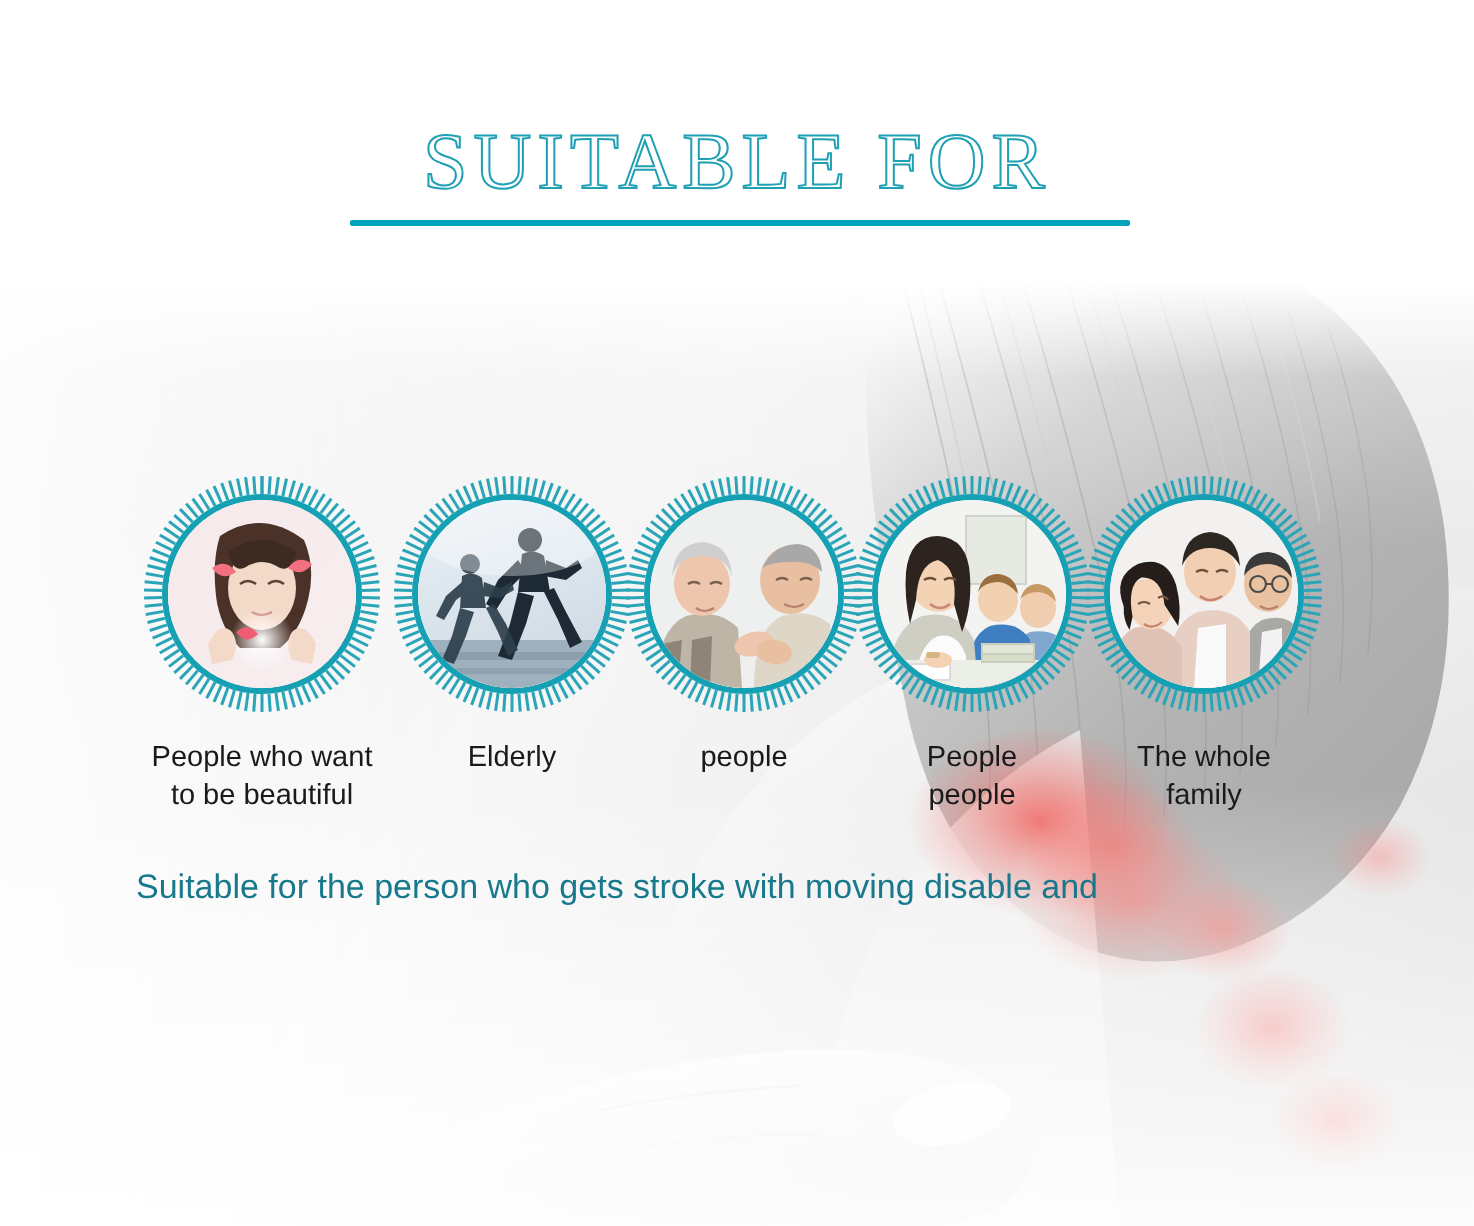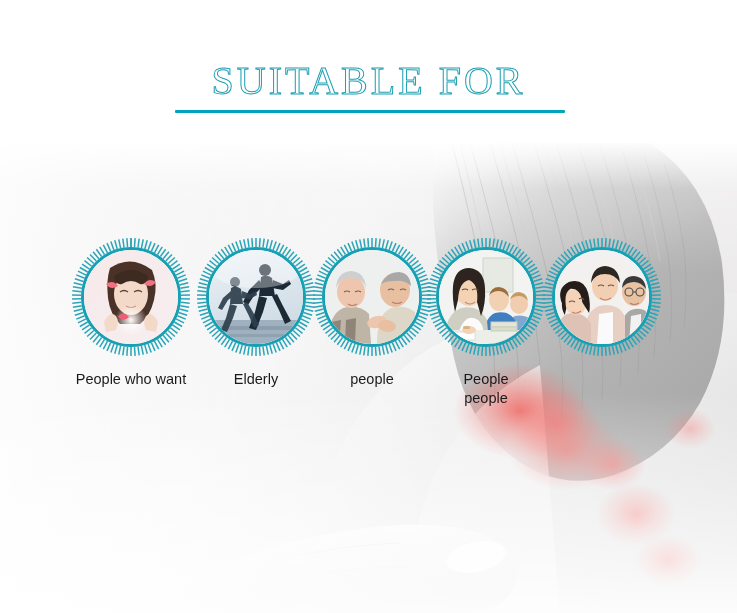--- a/index.html
+++ b/index.html
@@ -834,29 +834,35 @@
             <path d="M17 62 Q21 65 26 61" stroke="#c4826f" stroke-width="1.1" fill="none"></path>
           </g>
         </svg>
       </div>
     </div>
   </div>
 
   <div class="captions">
     <div class="caption" style="left:56px;">
       <div>People who want</div>
+      <div>to be beautiful</div>
     </div>
     <div class="caption" style="left:181px;">
       <div>Elderly</div>
     </div>
     <div class="caption" style="left:297px;">
       <div>people</div>
     </div>
     <div class="caption" style="left:411px;">
       <div>People</div>
       <div>people</div>
     </div>
+    <div class="caption" style="left:527px;">
+      <div>The whole</div>
+      <div>family</div>
+    </div>
   </div>
 
   <div class="note">
+    <span>Suitable for the person who gets stroke with moving disable and</span>
   </div>
 
 </div>
 
 </body></html>

